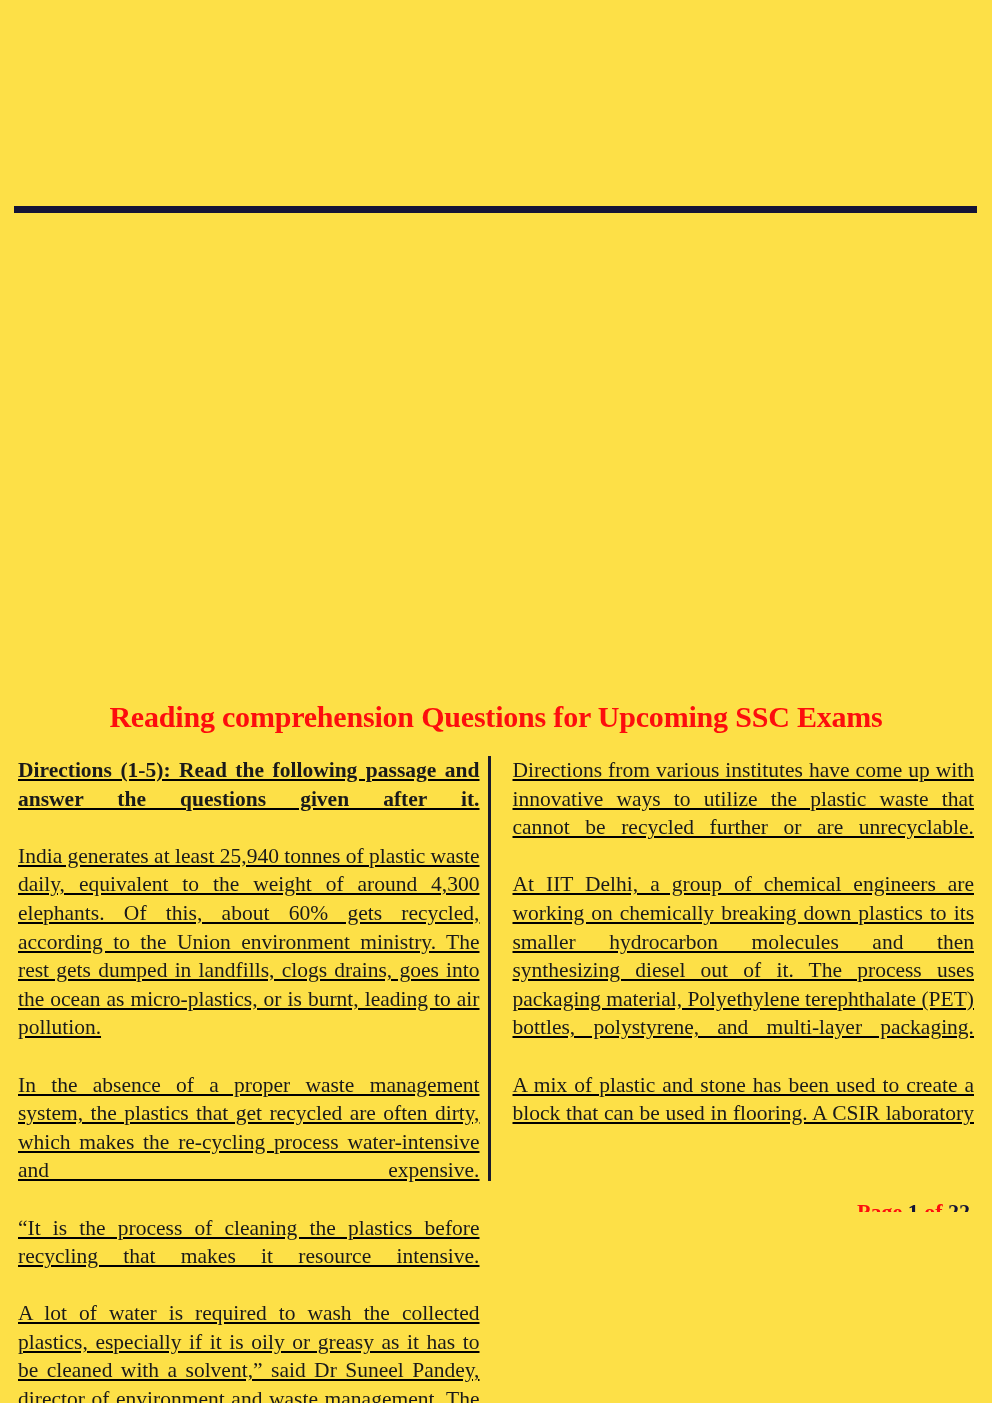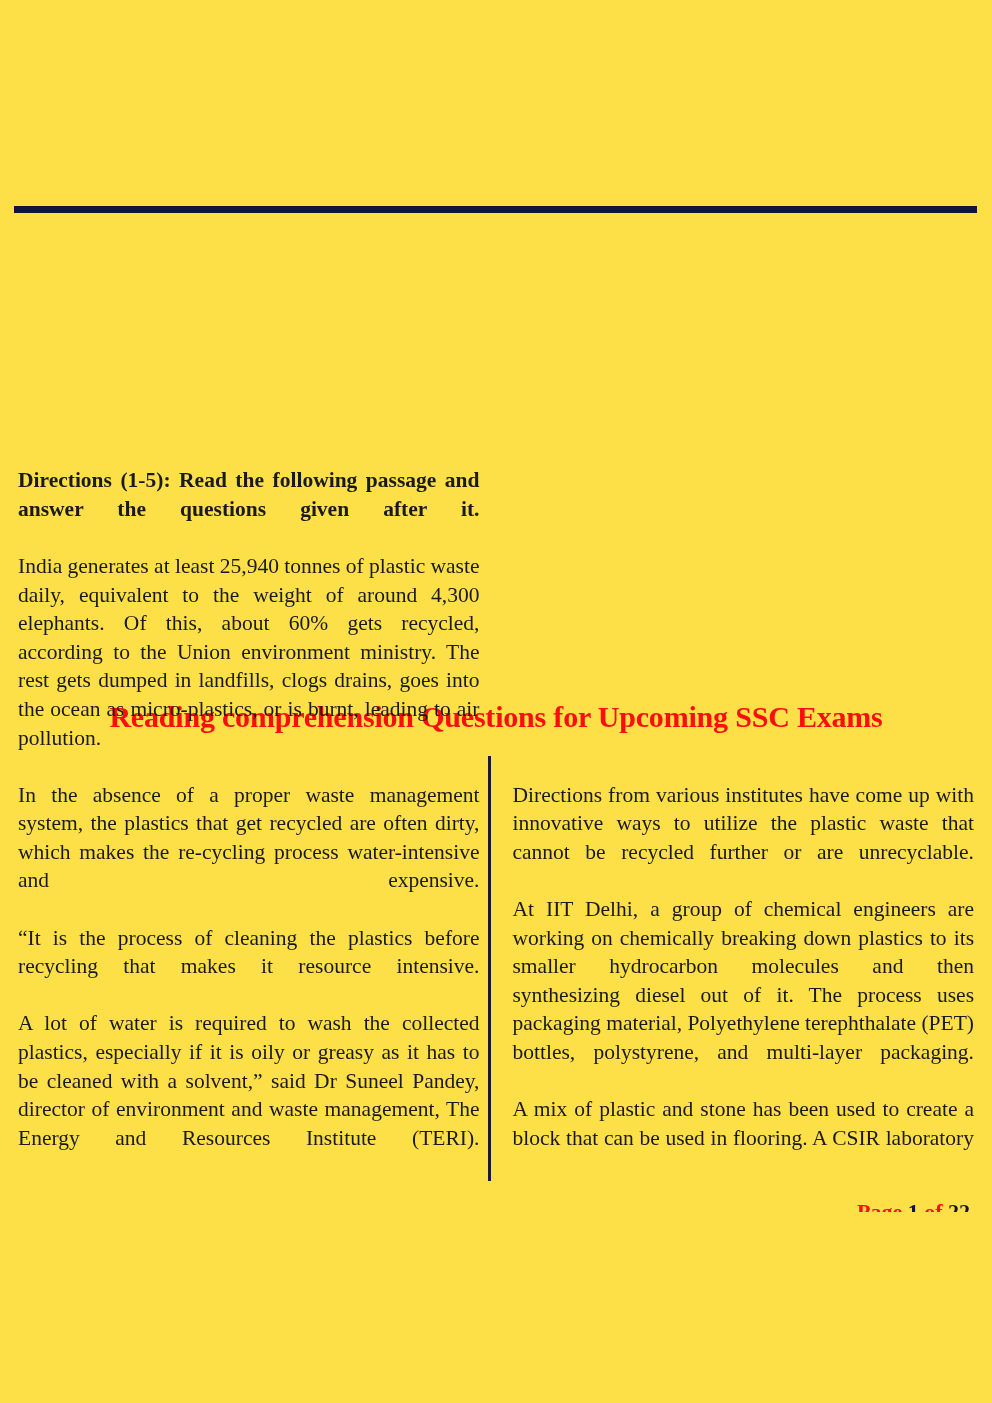--- a/index.html
+++ b/index.html
@@ -45,21 +45,22 @@
   }
 
   
   .columns {
     position: absolute;
     left: 18px;
     top: 756px;
     width: 956px;
     height: 425px;
     display: flex;
-    align-items: flex-end;
+    align-items: flex-start;
+    text-decoration: underline;
   }
 
   .col {
     width: 466px;
     font-size: 21.5px;
     line-height: 28.6px;
     color: #1a1a1a;
     text-align: justify;
     text-justify: inter-word;
     hyphens: none;

